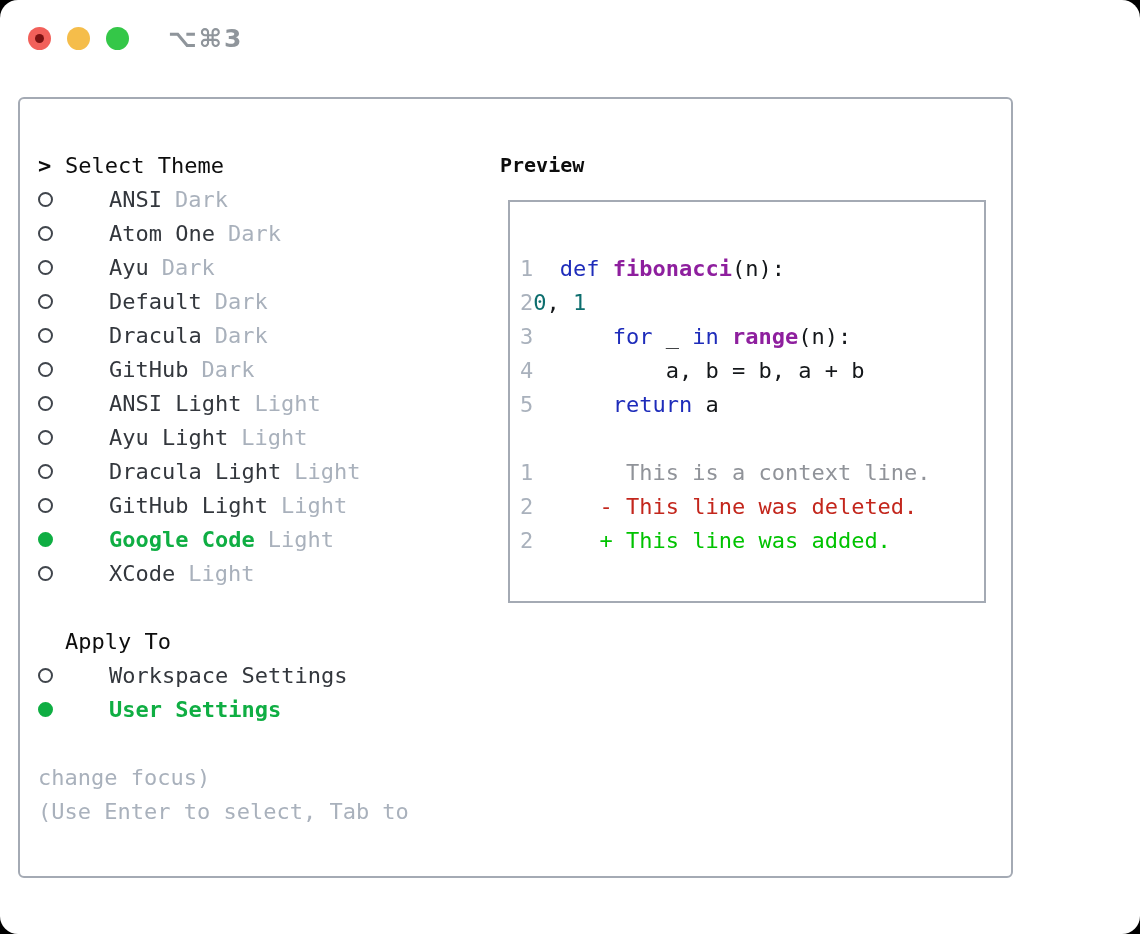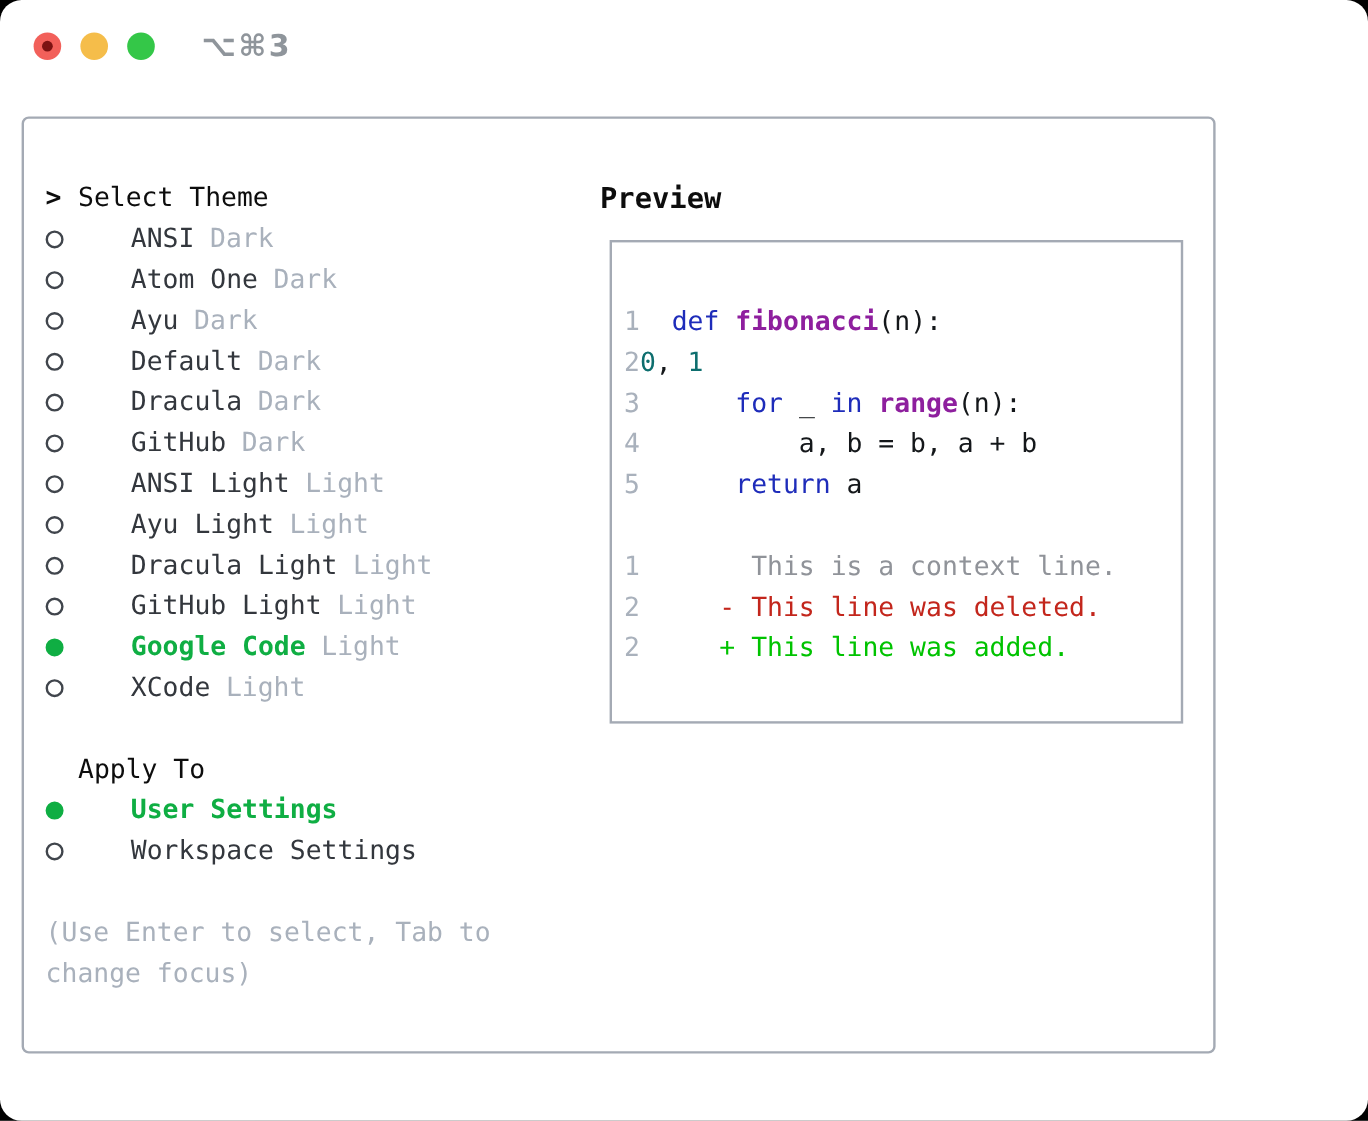--- a/index.html
+++ b/index.html
@@ -32,21 +32,21 @@
   .radio{width:15px;height:15px;box-sizing:border-box;border:2px solid #40454c;border-radius:50%;}
   .radio.on{background:var(--accent-green);border-color:var(--accent-green);}
   .arrow{font-weight:700;color:var(--title-ink);font-size:22px;}
   .list-title{font-weight:400;color:var(--title-ink);}
   .item-name{color:var(--ink);margin-left:44px;}
   .item-name.sel{color:var(--accent-green);font-weight:bold;}
   .item-variant{color:var(--muted);margin-left:13px;}
   .section-title{color:var(--title-ink);margin-left:27px;}
   .hint-line{height:34px;display:flex;align-items:center;font-size:22px;color:var(--muted);white-space:pre;}
   .spacer{height:34px;}
-  .preview-label{position:absolute;left:480px;top:49px;height:34px;display:flex;align-items:center;font-size:24px;font-weight:700;color:var(--title-ink);}
+  .preview-label{position:absolute;left:480px;top:49px;height:34px;display:flex;align-items:center;font-size:20px;font-weight:700;color:var(--title-ink);}
   .preview-box{
     position:absolute;left:488px;top:101px;width:478px;height:403px;box-sizing:border-box;
     border:2px solid var(--border);background:#fff;padding:49px 0 0 10px;overflow:hidden;
   }
   .pline{height:34px;display:flex;align-items:center;font-size:22px;white-space:pre;}
   .ln{color:var(--line-number);}
   .c-k{color:var(--keyword);}
   .c-f{color:var(--function);font-weight:bold;}
   .c-n{color:var(--number-literal);}
   .c-p{color:var(--plain);}
@@ -85,27 +85,27 @@
           <div class="row"><span class="marker"><span class="radio"></span></span><span class="item-name">Dracula Light</span><span class="item-variant">Light</span></div>
           <div class="row"><span class="marker"><span class="radio"></span></span><span class="item-name">GitHub Light</span><span class="item-variant">Light</span></div>
           <div class="row"><span class="marker"><span class="radio on"></span></span><span class="item-name sel">Google Code</span><span class="item-variant">Light</span></div>
           <div class="row"><span class="marker"><span class="radio"></span></span><span class="item-name">XCode</span><span class="item-variant">Light</span></div>
         </div>
       <div class="spacer"></div>
       <div class="row">
         <span class="section-title">Apply To</span>
       </div>
       <div id="apply-items">
+          <div class="row"><span class="marker"><span class="radio"></span></span><span class="item-name">Workspace Settings</span></div>
           <div class="row"><span class="marker"><span class="radio on"></span></span><span class="item-name sel">User Settings</span></div>
-          <div class="row"><span class="marker"><span class="radio"></span></span><span class="item-name">Workspace Settings</span></div>
         </div>
       <div class="spacer"></div>
       <div id="hint">
+          <div class="hint-line">change focus)</div>
           <div class="hint-line">(Use Enter to select, Tab to</div>
-          <div class="hint-line">change focus)</div>
         </div>
     </div>
 
     <div class="preview-label">Preview</div>
     <div class="preview-box">
       <div id="preview-lines">
           <div class="pline"><span class="ln">1</span><span class="c-p">  </span><span class="c-k">def</span><span class="c-p"> </span><span class="c-f">fibonacci</span><span class="c-p">(n):</span></div>
           <div class="pline"><span class="ln">2</span><span class="c-n">0</span><span class="c-p">, </span><span class="c-n">1</span></div>
           <div class="pline"><span class="ln">3</span><span class="c-p">      </span><span class="c-k">for</span><span class="c-p"> _ </span><span class="c-k">in</span><span class="c-p"> </span><span class="c-f">range</span><span class="c-p">(n):</span></div>
           <div class="pline"><span class="ln">4</span><span class="c-p">          a, b = b, a + b</span></div>

